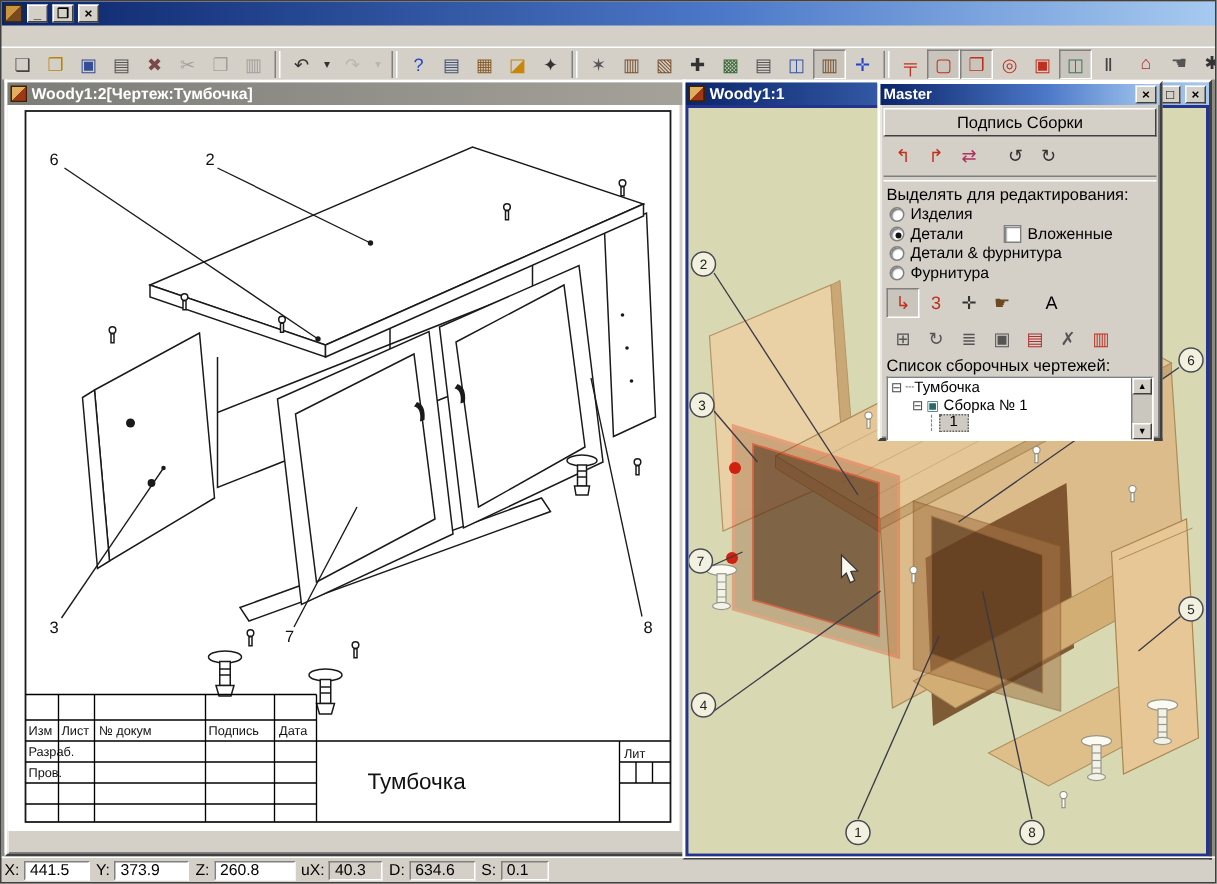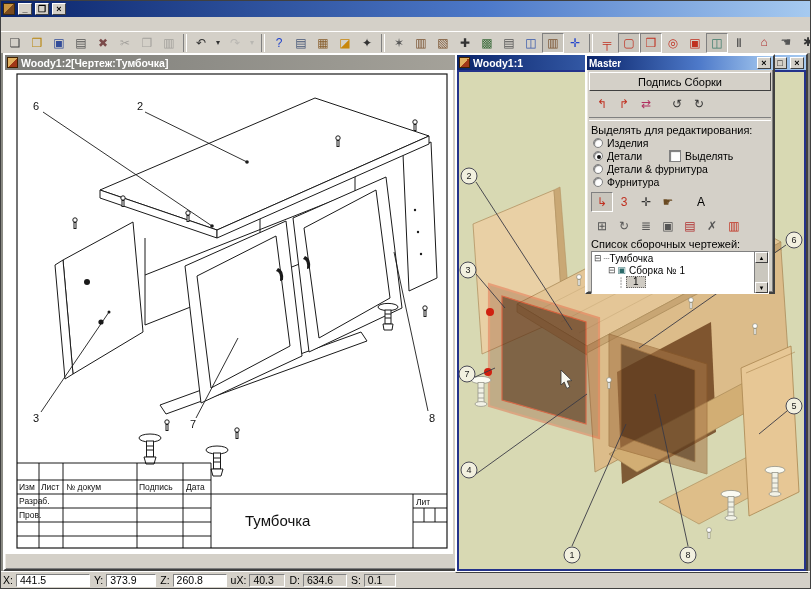--- a/index.html
+++ b/index.html
@@ -549,21 +549,21 @@
     <div class="mlabel">Выделять для редактирования:</div>
     <div class="radio-row">
       <span class="rdot"></span>
       <span>Изделия</span>
     </div>
     <div class="radio-row">
       <span class="rdot on"></span>
       <span>Детали</span>
       <span class="chk">
         <span class="cbox"></span>
-        <span>Выделять</span>
+        <span>Вложенные</span>
       </span>
     </div>
     <div class="radio-row">
       <span class="rdot"></span>
       <span>Детали  &amp;  фурнитура</span>
     </div>
     <div class="radio-row">
       <span class="rdot"></span>
       <span>Фурнитура</span>
     </div>
@@ -631,21 +631,21 @@
       <div class="vscroll">
         <span class="sarrow">▲</span>
         <span class="sarrow">▼</span>
       </div>
     </div>
   </div>
 
   <div class="statusbar">
     <span class="sfield">
       <span>X:</span>
-      <span class="sval sunken white" style="width:74px">441.5</span>
+      <span class="sval sunken white" style="width:44px">441.5</span>
     </span>
     <span class="sfield">
       <span>Y:</span>
       <span class="sval sunken white" style="width:50px">373.9</span>
     </span>
     <span class="sfield">
       <span>Z:</span>
       <span class="sval sunken white" style="width:54px">260.8</span>
     </span>
     <span class="sfield">

